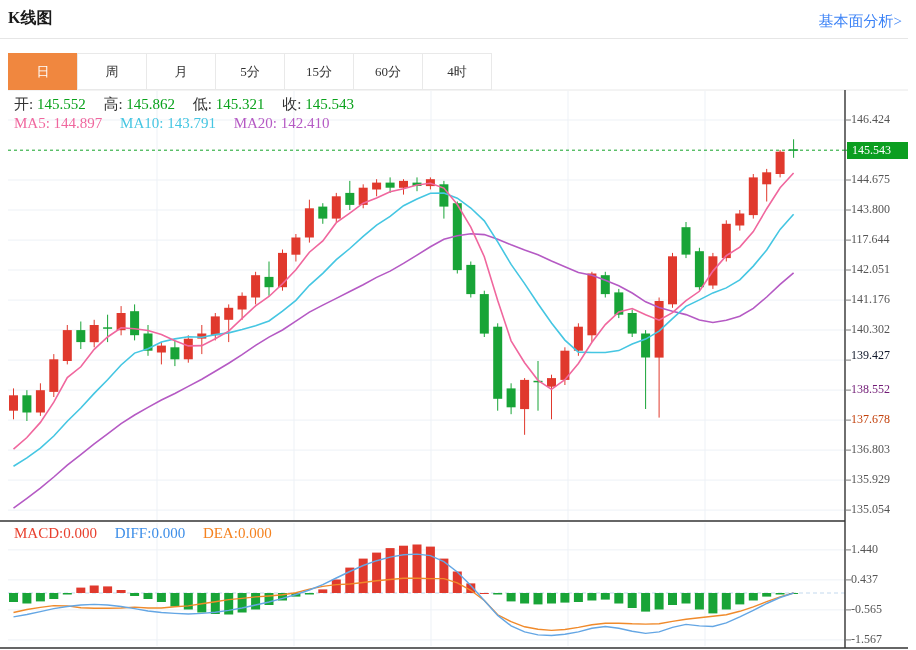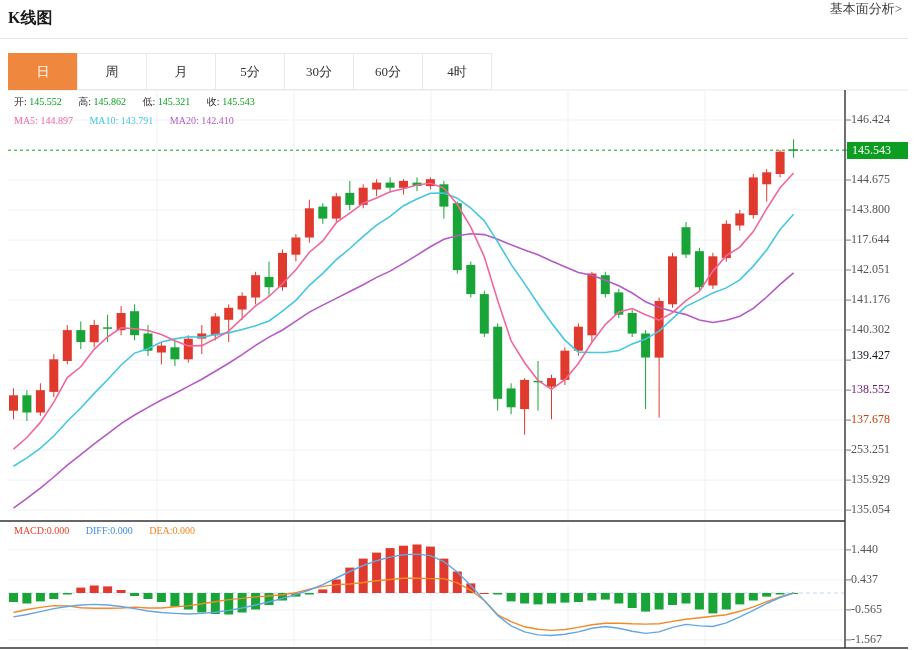--- a/index.html
+++ b/index.html
@@ -1,48 +1,48 @@
 <!DOCTYPE html>
 <html><head>
 <meta charset="utf-8">
 <style>
   html,body{margin:0;padding:0;background:#fff;}
   .page{position:relative;width:908px;height:650px;background:#fff;overflow:hidden;
         font-family:Liberation Serif, serif;}
   .title{position:absolute;left:8px;top:8px;font-size:16px;font-weight:bold;color:#1a1a1a;}
-  .link{position:absolute;right:6px;top:0;font-size:13px;color:#404040;cursor:pointer;text-decoration:none;}
+  .link{position:absolute;right:6px;top:12px;font-size:15px;color:#3b82f6;cursor:pointer;text-decoration:none;}
   .divider{position:absolute;left:0;top:38px;width:916px;height:1px;background:#e6e6e6;}
   .tabs{position:absolute;left:8px;top:53px;display:flex;height:37px;z-index:3;}
   .tab{width:70px;box-sizing:border-box;border:1px solid #e9e9e9;margin-left:-1px;line-height:35px;
        text-align:center;font-size:13px;color:#333;background:#fff;cursor:pointer;}
   .tab:first-child{margin-left:0;}
   .tab.active{color:#fff;}
   svg.chart{position:absolute;left:0;top:0;z-index:1;}
-  .ohlc,.ma,.macdrow{position:absolute;left:14px;font-size:10px;z-index:3;white-space:nowrap;}
+  .ohlc,.ma,.macdrow{position:absolute;left:14px;font-size:15px;z-index:3;white-space:nowrap;}
   .ohlc{top:95px;}  .ma{top:115px;}  .macdrow{top:525px;}
   .ohlc .lbl{color:#333;}
   .pair{margin-right:14px;}
   .axis-label{position:absolute;left:851px;font-size:12px;color:#555;z-index:3;white-space:nowrap;}
   .cur{position:absolute;left:847px;width:64px;height:17px;line-height:17px;padding-left:5px;
        font-size:12px;color:#fff;z-index:4;}
 </style>
 </head>
 <body>
 
 <div class="page">
   <div class="title">K线图</div>
   <a class="link">基本面分析&gt;</a>
   <div class="divider"></div>
 
   <div class="tabs" id="tabs">
       <div class="tab active" style="background: rgb(240, 135, 63); border-color: rgb(240, 135, 63);">日</div>
       <div class="tab">周</div>
       <div class="tab">月</div>
       <div class="tab">5分</div>
-      <div class="tab">30分</div>
+      <div class="tab">15分</div>
       <div class="tab">60分</div>
       <div class="tab">4时</div>
     </div>
 
   <svg class="chart" id="chart-svg" width="916" height="650" viewBox="0 0 916 650">
       <line x1="8" y1="120.0" x2="845" y2="120.0" stroke="#edf1f6" stroke-width="1"></line>
       <line x1="8" y1="180.0" x2="845" y2="180.0" stroke="#edf1f6" stroke-width="1"></line>
       <line x1="8" y1="210.0" x2="845" y2="210.0" stroke="#edf1f6" stroke-width="1"></line>
       <line x1="8" y1="240.1" x2="845" y2="240.1" stroke="#edf1f6" stroke-width="1"></line>
       <line x1="8" y1="270.0" x2="845" y2="270.0" stroke="#edf1f6" stroke-width="1"></line>
@@ -307,21 +307,21 @@
       <div class="axis-label" style="top: 112px; color: rgb(85, 85, 85);">146.424</div>
       <div class="axis-label" style="top: 172px; color: rgb(85, 85, 85);">144.675</div>
       <div class="axis-label" style="top: 202px; color: rgb(85, 85, 85);">143.800</div>
       <div class="axis-label" style="top: 232px; color: rgb(85, 85, 85);">117.644</div>
       <div class="axis-label" style="top: 262px; color: rgb(85, 85, 85);">142.051</div>
       <div class="axis-label" style="top: 292px; color: rgb(85, 85, 85);">141.176</div>
       <div class="axis-label" style="top: 322px; color: rgb(85, 85, 85);">140.302</div>
       <div class="axis-label" style="top: 348px; color: #0f172a;">139.427</div>
       <div class="axis-label" style="top: 382px; color: #701a75;">138.552</div>
       <div class="axis-label" style="top: 412px; color: #c2410c;">137.678</div>
-      <div class="axis-label" style="top: 442px; color: rgb(85, 85, 85);">253.251</div>
+      <div class="axis-label" style="top: 442px; color: rgb(85, 85, 85);">136.803</div>
       <div class="axis-label" style="top: 472px; color: rgb(85, 85, 85);">135.929</div>
       <div class="axis-label" style="top: 502px; color: rgb(85, 85, 85);">135.054</div>
     </div>
   <div id="macd-axis">
       <div class="axis-label" style="top: 542px; color: rgb(85, 85, 85);">1.440</div>
       <div class="axis-label" style="top: 572px; color: rgb(85, 85, 85);">0.437</div>
       <div class="axis-label" style="top: 602px; color: rgb(85, 85, 85);">-0.565</div>
       <div class="axis-label" style="top: 632px; color: rgb(85, 85, 85);">-1.567</div>
     </div>
   <div class="cur" id="cur-price" style="top: 142px; background: rgb(11, 158, 32);">145.543</div>

